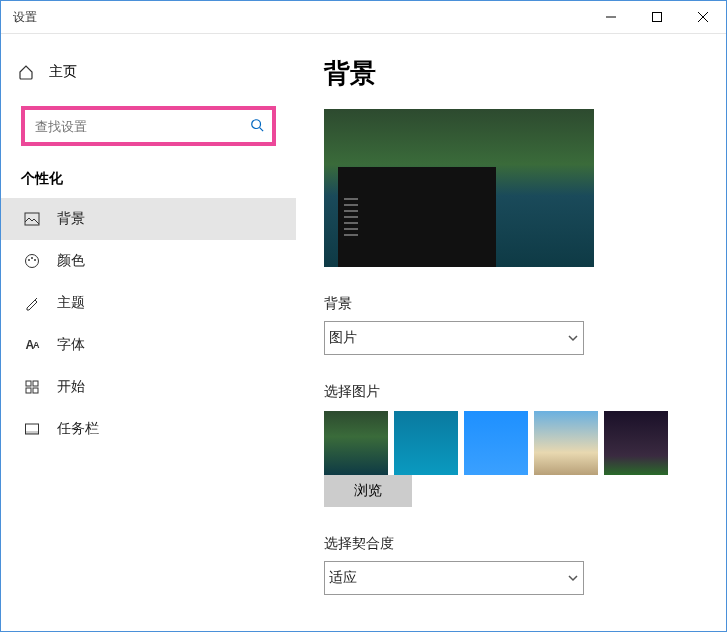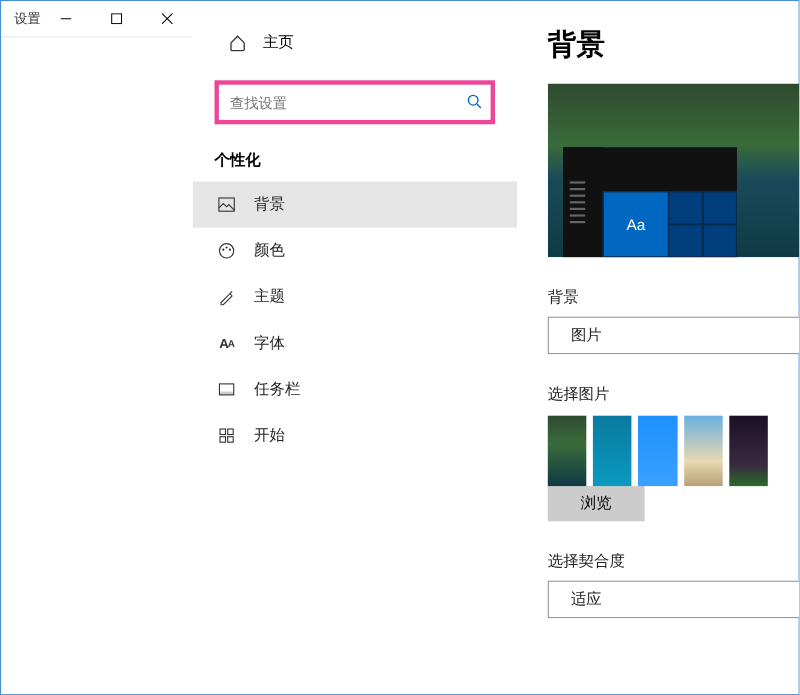--- a/index.html
+++ b/index.html
@@ -1,24 +1,24 @@
 <!DOCTYPE html>
 <html><head>
 <meta charset="utf-8">
 <style>
   html,body{margin:0;padding:0;font-family:"Microsoft YaHei","Segoe UI",sans-serif;font-size:14px;color:#000;background:#fff}
-  .window{width:727px;height:632px;border:1px solid #4a90d9;box-sizing:border-box;display:flex;overflow:hidden}
+  .window{width:727px;height:632px;border:1px solid #4a90d9;box-sizing:border-box;display:flex;flex-direction:column;overflow:hidden}
   .titlebar{height:32px;display:flex;align-items:center;justify-content:space-between;border-bottom:1px solid #e5e5e5}
   .titlebar-left{padding-left:12px;font-size:12px;color:#333}
   .titlebar-right{display:flex}
   .tb-btn{width:46px;height:32px;display:flex;align-items:center;justify-content:center;color:#000}
   .tb-btn svg{width:10px;height:10px}
   .body{flex:1;display:flex;overflow:hidden}
   .sidebar{width:295px;box-sizing:border-box;padding-top:18px;background:#fff}
-  .home-row{display:flex;align-items:center;height:40px;padding-left:32px;gap:14px}
+  .home-row{display:flex;align-items:center;height:40px;padding-left:16px;gap:14px}
   .home-row .ico{width:18px;height:18px;display:flex;align-items:center;justify-content:center;color:#333}
   .search-wrap{margin:14px 20px 0 20px}
   .search{height:32px;border:4px solid #ec4899;display:flex;align-items:center;padding:0 8px;justify-content:space-between}
   .search input{border:0;outline:0;font-size:13px;flex:1;background:transparent}
   .search .mag{color:#0067c0}
   .section-title{font-weight:700;margin:24px 0 10px 20px;font-size:14px}
   .nav-item{height:42px;display:flex;align-items:center;padding-left:22px;gap:16px;font-size:14px;color:#222}
   .nav-item.selected{background:#e5e5e5}
   .nav-item .ico{width:18px;height:18px;display:flex;align-items:center;justify-content:center;color:#333}
   .content{flex:1;padding:22px 28px 0 28px;overflow:auto}
@@ -28,21 +28,21 @@
   .preview-window{position:absolute;left:14px;bottom:0;width:158px;height:100px;background:#111;display:flex}
   .pv-side{width:30px;background:#111;display:flex;flex-direction:column;justify-content:center;gap:4px;padding-left:6px}
   .pv-side span{display:block;width:14px;height:2px;background:#666}
   .pv-main{flex:1;display:flex;flex-direction:column}
   .pv-top{flex:1}
   .pv-bottom{height:60px;display:flex}
   .pv-tile-a{width:58px;background:#0067c0;display:flex;align-items:center;justify-content:center;color:#fff;font-size:14px;border:1px solid #0a2a4a}
   .pv-tile-grid{flex:1;display:grid;grid-template-columns:1fr 1fr;grid-template-rows:1fr 1fr}
   .pv-tile-grid div{border:1px solid #0a2a4a;background:#003e7e}
   .field-label{margin-top:28px;font-size:14px;color:#222}
-  .combo{margin-top:8px;width:250px;height:32px;border:1px solid #999;display:flex;align-items:center;justify-content:space-between;padding:0 20px;font-size:14px;color:#222;background:#fff}
+  .combo{margin-top:8px;width:250px;height:32px;border:1px solid #999;display:flex;align-items:center;justify-content:space-between;padding:0 4px;font-size:14px;color:#222;background:#fff}
   .combo svg{width:12px;height:12px;color:#555}
   .thumbs{margin-top:10px;display:flex;gap:6px}
   .thumb{width:64px;height:64px}
   .thumb.t1{background:linear-gradient(180deg,#2d4a2f 0%,#3a6b3a 40%,#0e3a45 100%)}
   .thumb.t2{background:linear-gradient(180deg,#0a7aa0 0%,#0a9ac0 100%)}
   .thumb.t3{background:linear-gradient(180deg,#1e90ff 0%,#3aa0ff 100%)}
   .thumb.t4{background:linear-gradient(180deg,#6ab0e0 0%,#e8d8b0 65%,#b8a078 100%)}
   .thumb.t5{background:linear-gradient(180deg,#1a1028 0%,#3a2a40 70%,#2a6a2a 100%)}
   .browse-btn{width:88px;height:32px;background:#ccc;border:0;font-size:14px;color:#000;display:flex;align-items:center;justify-content:center}
 </style>
@@ -132,66 +132,54 @@
       </div>
 
       <div class="nav-item">
         <span class="ico" style="font-size:12px;font-weight:600;letter-spacing:-1px">A<span style="font-size:9px">A</span></span>
         <span>字体</span>
       </div>
 
       <div class="nav-item">
         <span class="ico">
           <svg viewBox="0 0 16 16" width="16" height="16">
-              <rect x="1.5" y="3" width="13" height="10" fill="none" stroke="currentColor"></rect>
-              <rect x="1.5" y="10" width="13" height="3" fill="currentColor" opacity="0.25"></rect>
-            </svg>
-        </span>
-        <span>任务栏</span>
-      </div>
-
-      <div class="nav-item">
-        <span class="ico">
-          <svg viewBox="0 0 16 16" width="16" height="16">
               <rect x="2" y="2" width="5" height="5" fill="none" stroke="currentColor"></rect>
               <rect x="9" y="2" width="5" height="5" fill="none" stroke="currentColor"></rect>
               <rect x="2" y="9" width="5" height="5" fill="none" stroke="currentColor"></rect>
               <rect x="9" y="9" width="5" height="5" fill="none" stroke="currentColor"></rect>
             </svg>
         </span>
         <span>开始</span>
+      </div>
+
+      <div class="nav-item">
+        <span class="ico">
+          <svg viewBox="0 0 16 16" width="16" height="16">
+              <rect x="1.5" y="3" width="13" height="10" fill="none" stroke="currentColor"></rect>
+              <rect x="1.5" y="10" width="13" height="3" fill="currentColor" opacity="0.25"></rect>
+            </svg>
+        </span>
+        <span>任务栏</span>
       </div>
     </div>
 
     <div class="content">
       <h1>背景</h1>
 
       <div class="preview">
         <div class="preview-bg"></div>
         <div class="preview-window">
           <div class="pv-side">
             <span></span>
               <span></span>
               <span></span>
               <span></span>
               <span></span>
               <span></span>
               <span></span>
-          </div>
-          <div class="pv-main">
-            <div class="pv-top"></div>
-            <div class="pv-bottom">
-              <div class="pv-tile-a">Aa</div>
-              <div class="pv-tile-grid">
-                  <div></div>
-                  <div></div>
-                  <div></div>
-                  <div></div>
-                </div>
-            </div>
           </div>
         </div>
       </div>
 
       <div class="field-label">背景</div>
       <div class="combo">
         <span>图片</span>
         <svg viewBox="0 0 12 12">
             <path d="M2 4l4 4 4-4" fill="none" stroke="currentColor" stroke-width="1.5"></path>
           </svg>

